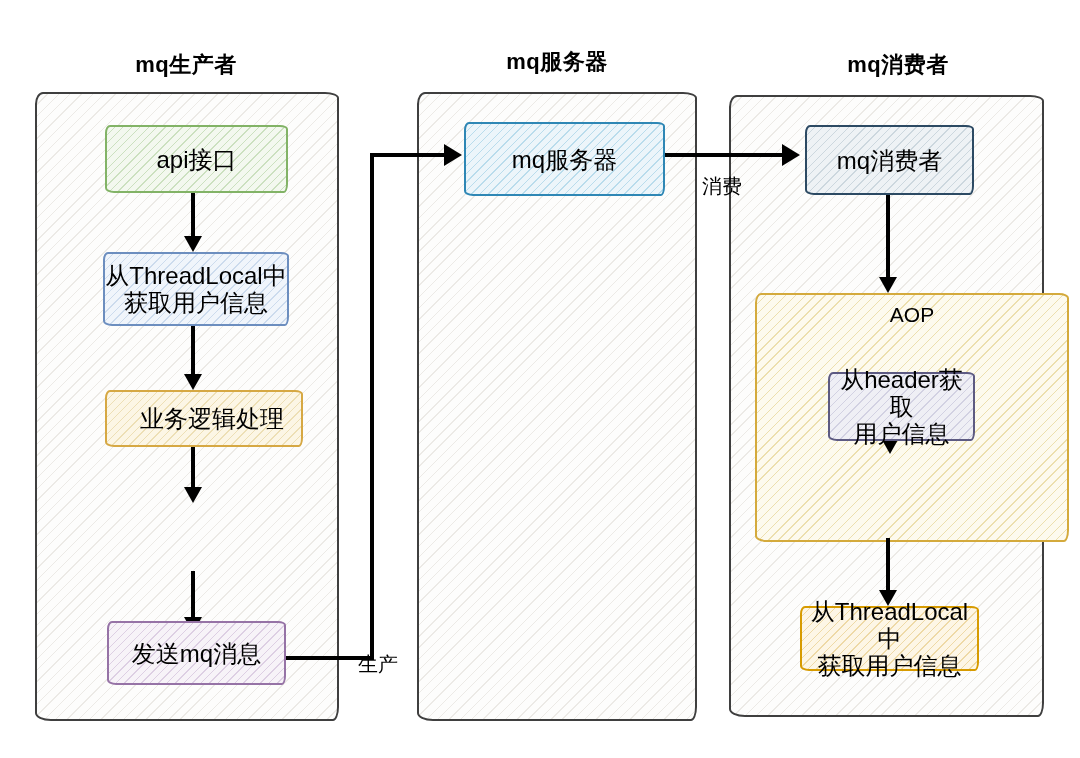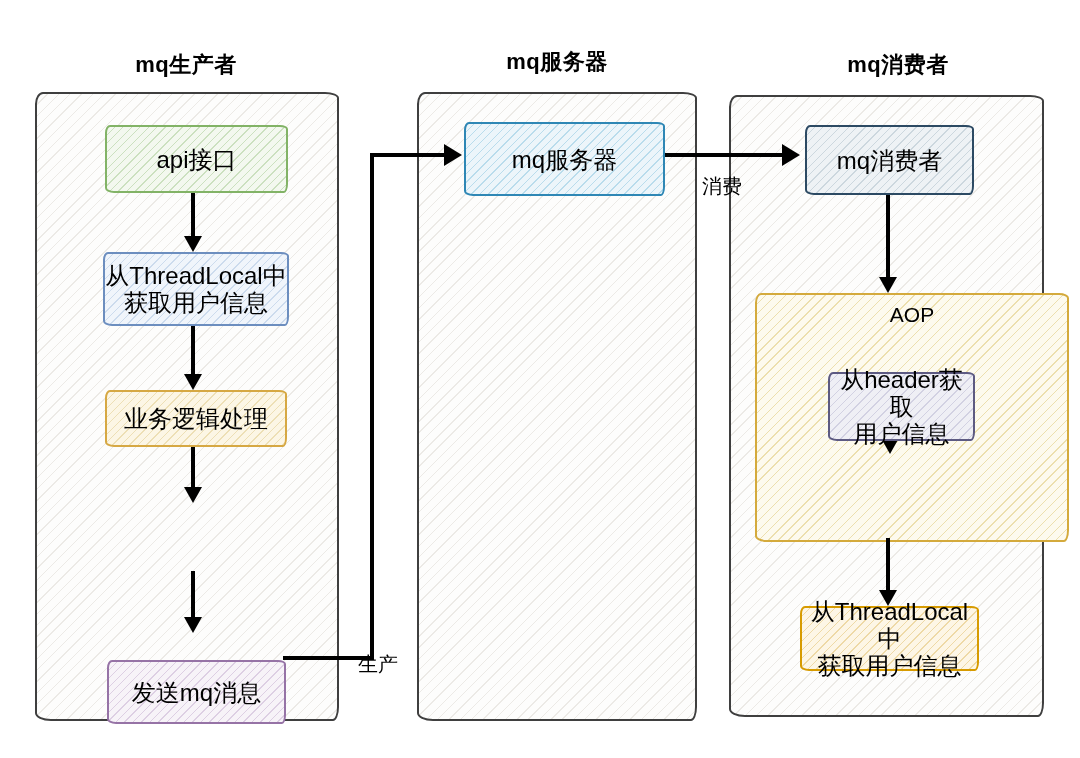--- a/index.html
+++ b/index.html
@@ -81,32 +81,32 @@
       <span class="head"></span>
     </div>
 
   <div class="node blue" style="left:103px;top:252px;width:182px;height:70px;">从ThreadLocal中
 获取用户信息</div>
   <div class="arr-v" style="left:184px;top:322px;height:68px;">
       <span class="shaft"></span>
       <span class="head"></span>
     </div>
 
-  <div class="node yellow" style="left:105px;top:390px;width:178px;height:53px;">业务逻辑处理</div>
+  <div class="node yellow" style="left:105px;top:390px;width:178px;height:53px;padding-left:16px;">业务逻辑处理</div>
   <div class="arr-v" style="left:184px;top:443px;height:60px;">
       <span class="shaft"></span>
       <span class="head"></span>
     </div>
 
   <div class="arr-v" style="left:184px;top:571px;height:62px;">
       <span class="shaft"></span>
       <span class="head"></span>
     </div>
 
-  <div class="node purple" style="left:107px;top:660px;width:175px;height:60px;">发送mq消息</div>
+  <div class="node purple" style="left:107px;top:621px;width:175px;height:60px;">发送mq消息</div>
 
   <div class="hline" style="left:283px;top:656px;width:91px;"></div>
   <div class="vline" style="left:370px;top:153px;height:507px;"></div>
   <div class="hline" style="left:372px;top:153px;width:74px;"></div>
   <div class="head-r" style="left:444px;top:144px;"></div>
   <div class="edge-label" style="left:346px;top:651px;">生产</div>
 
   <div class="node server" style="left:464px;top:122px;width:197px;height:70px;">mq服务器</div>
 
   <div class="hline" style="left:661px;top:153px;width:123px;"></div>

